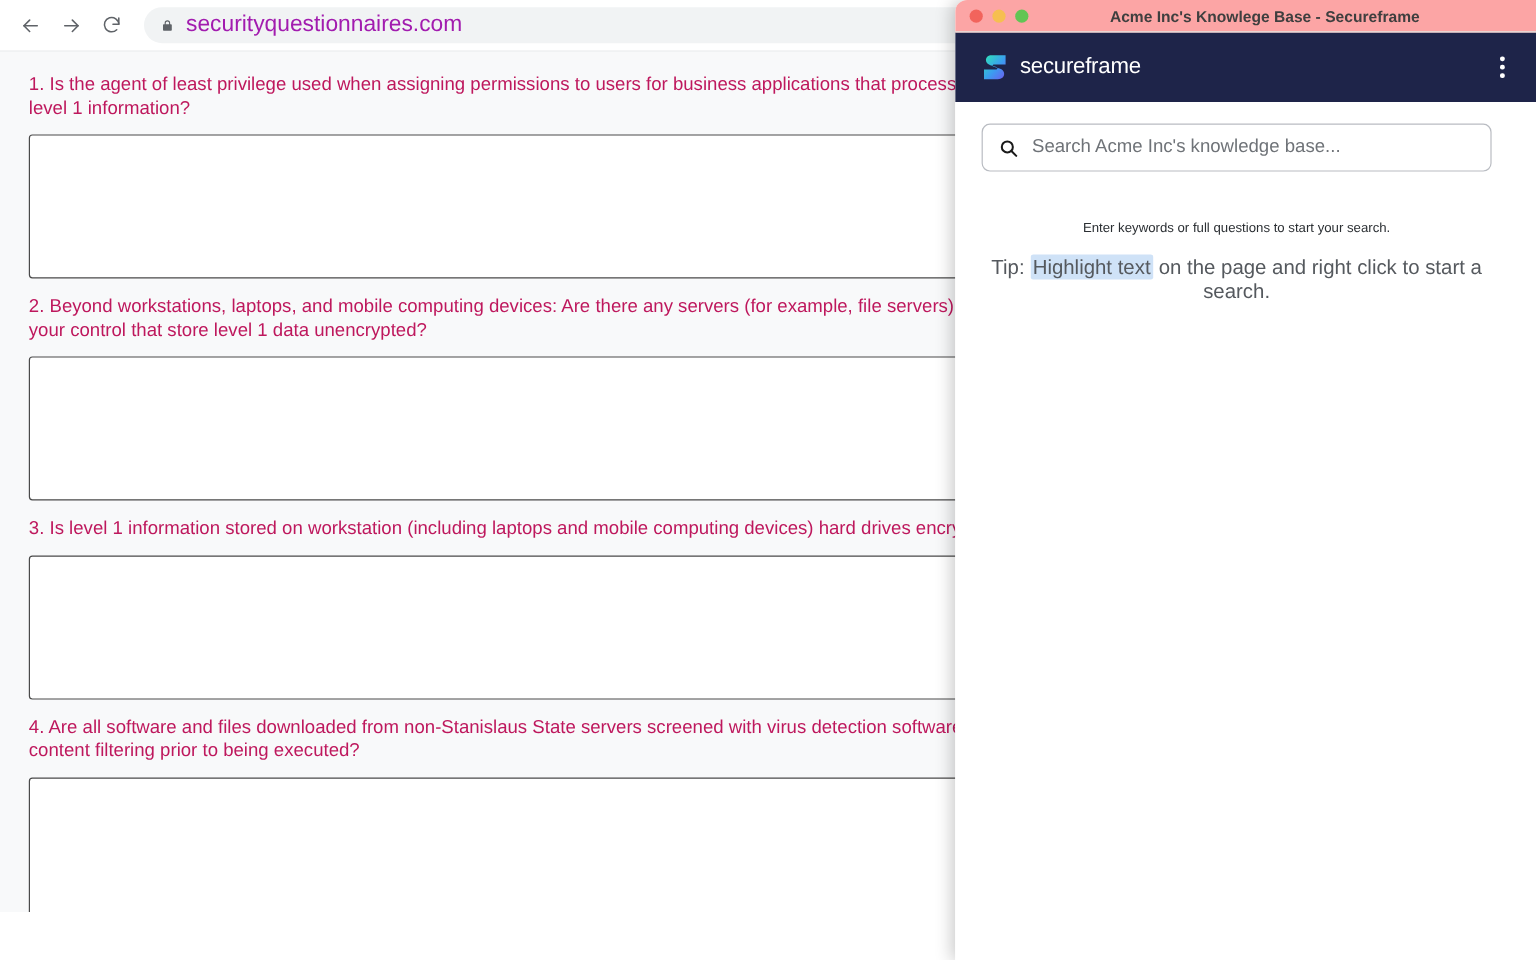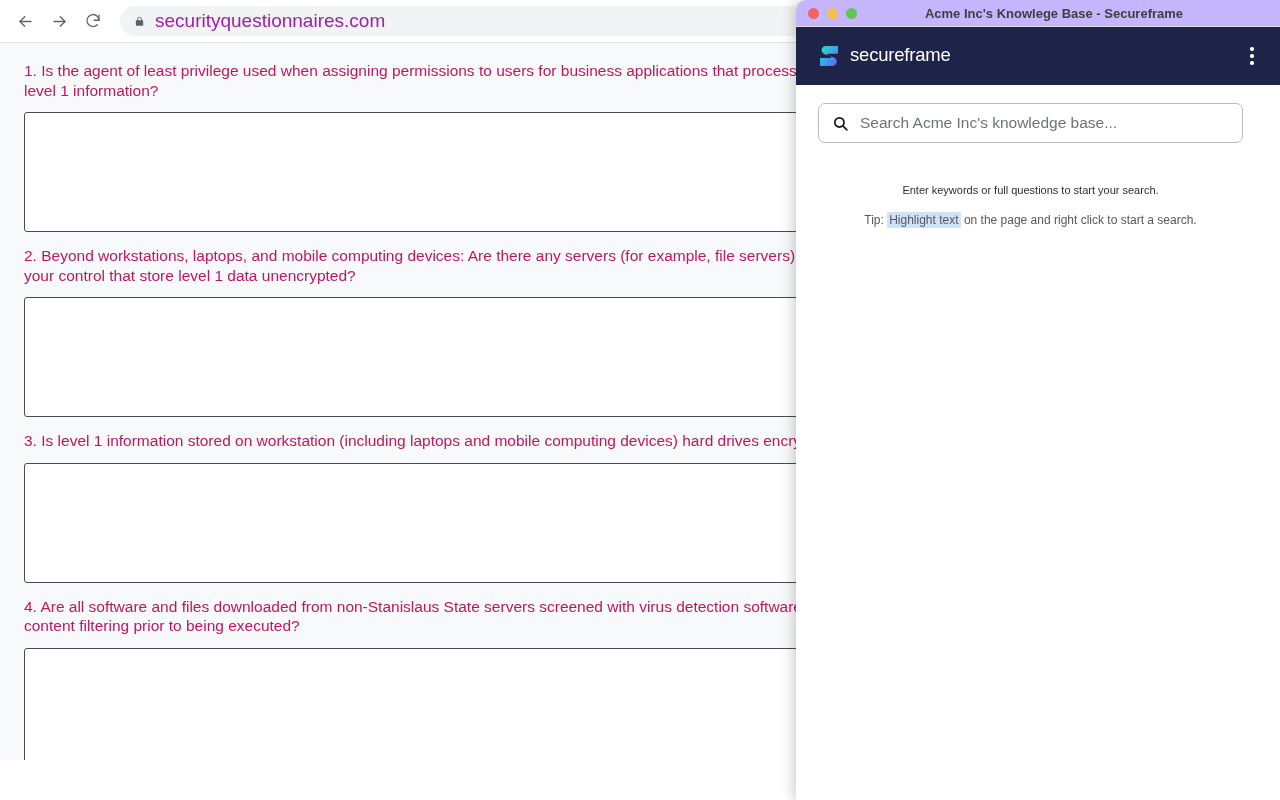--- a/index.html
+++ b/index.html
@@ -157,21 +157,21 @@
     width: 484px; height: 800px;
     background: #ffffff;
     border-radius: 10px 0 0 0;
     box-shadow: -2px 0 14px rgba(0,0,0,0.22);
     overflow: hidden;
   }
 
   .sf-titlebar {
     position: relative;
     height: 27px;
-    background: #c4b5fd;
+    background: #fca5a5;
     display: flex;
     align-items: center;
     justify-content: center;
     border-bottom: 1px solid #e3e1de;
     padding-left: 32px;
   }
   .sf-traffic {
     position: absolute;
     left: 12px; top: 8px;
     display: flex; gap: 8px;
@@ -235,21 +235,21 @@
   .sf-search-input::placeholder { color: #6f7378; opacity: 1; }
 
   .sf-hint {
     text-align: center;
     font-size: 11px;
     color: #2b2f33;
     margin-top: 41px;
   }
   .sf-tip {
     text-align: center;
-    font-size: 12px;
+    font-size: 17px;
     color: #55595e;
     margin-top: 17px;
   }
   .sf-tip .hl {
     background: #cfe2f7;
     padding: 1px 2px;
     border-radius: 2px;
     color: #55595e;
   }
 </style>

